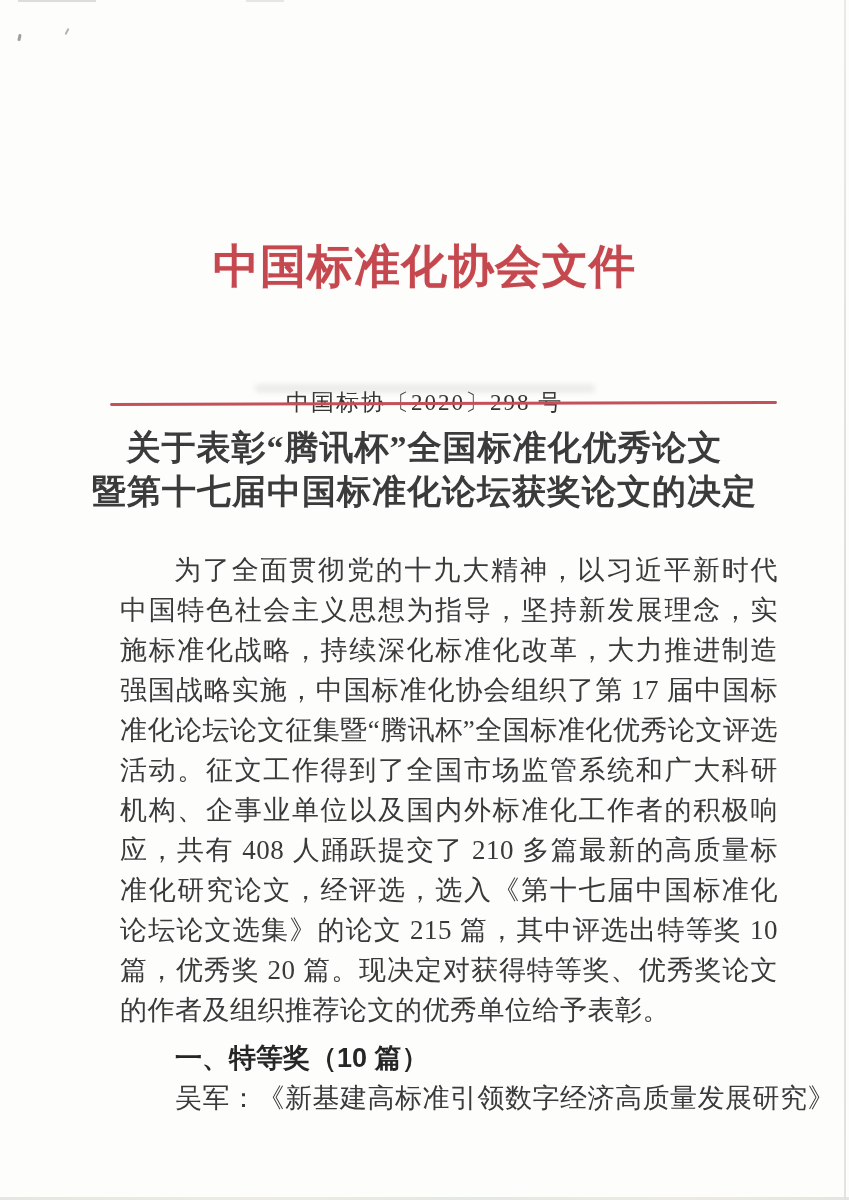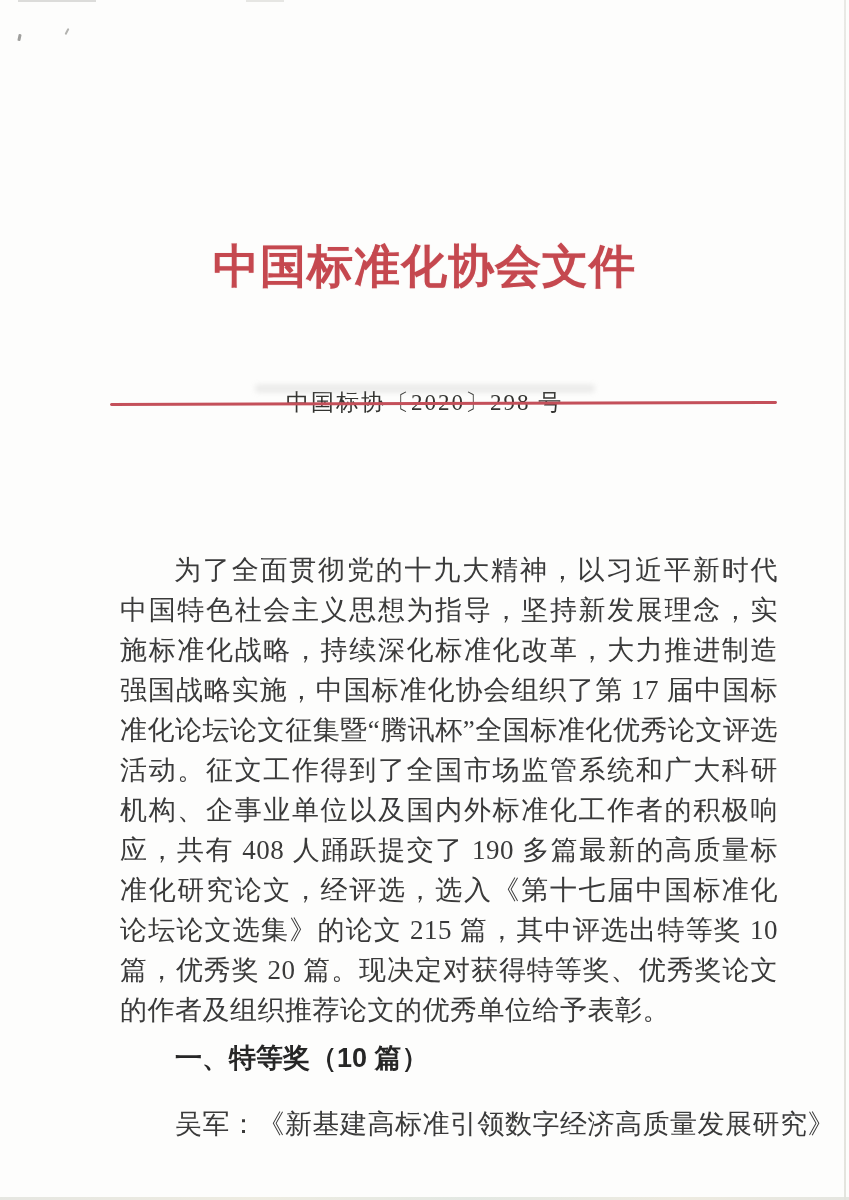--- a/index.html
+++ b/index.html
@@ -116,21 +116,20 @@
     font-family: "Liberation Sans", "DejaVu Sans", sans-serif;
     white-space: nowrap;
   }
   .award-item {
     padding-left: 55px;
     font-size: 27px;
     line-height: 40px;
     letter-spacing: 0.5px;
     color: #3a3a3a;
     white-space: nowrap;
-    margin-top: 26px;
   }
 
   
   .edge-right {
     position: absolute;
     top: 0;
     left: 844px;
     width: 2px;
     height: 1200px;
     background: linear-gradient(180deg, #e9e9e5 0%, #dededa 55%, #e4e4de 100%);
@@ -194,22 +193,26 @@
   <div class="edge-bottom"></div>
 
   <div class="letterhead">中国标准化协会文件</div>
 
   <div class="doc-number">中国标协〔2020〕298 号</div>
 
   <div class="scan-smudge"></div>
 
   <div class="red-rule"></div>
 
+  <div class="doc-title">
+    <div>关于表彰“腾讯杯”全国标准化优秀论文</div>
+    <div>暨第十七届中国标准化论坛获奖论文的决定</div>
+  </div>
 
   <div class="content">
-    <p class="para">为了全面贯彻党的十九大精神，以习近平新时代中国特色社会主义思想为指导，坚持新发展理念，实施标准化战略，持续深化标准化改革，大力推进制造强国战略实施，中国标准化协会组织了第 17 届中国标准化论坛论文征集暨“腾讯杯”全国标准化优秀论文评选活动。征文工作得到了全国市场监管系统和广大科研机构、企事业单位以及国内外标准化工作者的积极响应，共有 408 人踊跃提交了 190 多篇最新的高质量标准化研究论文，经评选，选入《第十七届中国标准化论坛论文选集》的论文 215 篇，其中评选出特等奖 10 篇，优秀奖 20 篇。现决定对获得特等奖、优秀奖论文的作者及组织推荐论文的优秀单位给予表彰。</p>
+    <p class="para">为了全面贯彻党的十九大精神，以习近平新时代中国特色社会主义思想为指导，坚持新发展理念，实施标准化战略，持续深化标准化改革，大力推进制造强国战略实施，中国标准化协会组织了第 17 届中国标准化论坛论文征集暨“腾讯杯”全国标准化优秀论文评选活动。征文工作得到了全国市场监管系统和广大科研机构、企事业单位以及国内外标准化工作者的积极响应，共有 408 人踊跃提交了 210 多篇最新的高质量标准化研究论文，经评选，选入《第十七届中国标准化论坛论文选集》的论文 215 篇，其中评选出特等奖 10 篇，优秀奖 20 篇。现决定对获得特等奖、优秀奖论文的作者及组织推荐论文的优秀单位给予表彰。</p>
 
     <div class="section-heading">一、特等奖（10 篇）</div>
 
     <div class="award-item">吴军：《新基建高标准引领数字经济高质量发展研究》</div>
   </div>
 
 </div>
 
 </body></html>

